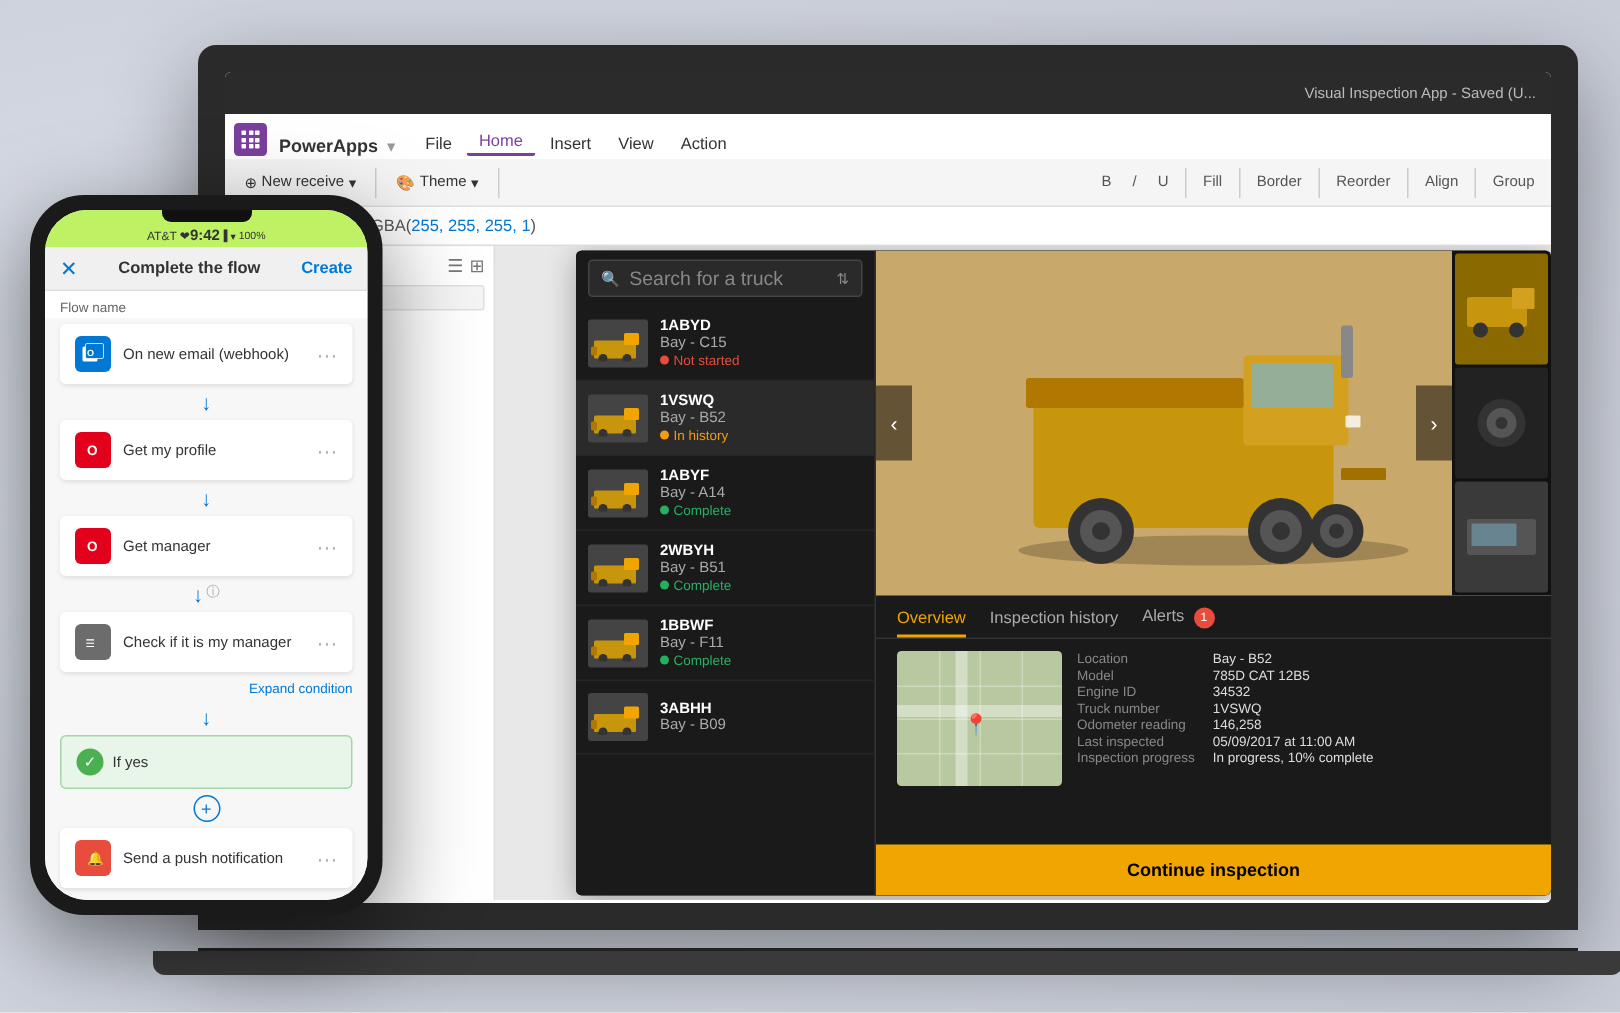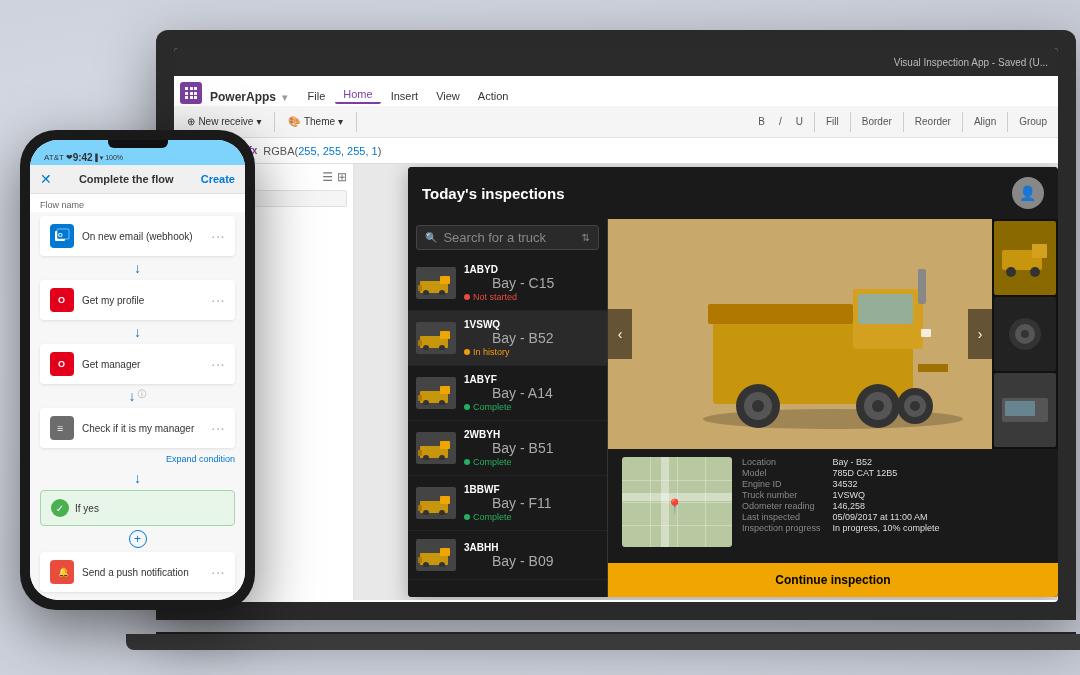--- a/index.html
+++ b/index.html
@@ -8,21 +8,21 @@
       height: 675px;
       background: linear-gradient(135deg, #e8eaf0 0%, #d0d4dc 100%);
       font-family: 'Segoe UI', Arial, sans-serif;
       overflow: hidden;
       position: relative;
     }
 
     
     .laptop {
       position: absolute;
-      left: 156px;
+      left: 132px;
       top: 30px;
       width: 920px;
       height: 620px;
     }
     .laptop-body {
       position: absolute;
       top: 0; left: 0;
       width: 920px;
       height: 590px;
       background: #2a2a2a;
@@ -328,22 +328,21 @@
       justify-content: center;
     }
     .insp-item-info { flex: 1; }
     .insp-item-id {
       color: #fff;
       font-size: 10px;
       font-weight: 600;
     }
     .insp-item-bay {
       color: #aaa;
-      font-size: 14px;
-      margin-left: 28px;
+      font-size: 10px;
     }
     .insp-item-status {
       font-size: 9px;
       display: flex;
       align-items: center;
       gap: 3px;
       margin-top: 1px;
     }
     .status-dot {
       width: 6px; height: 6px;
@@ -562,25 +561,25 @@
       height: 8px;
       background: #111;
       border-radius: 0 0 6px 6px;
       z-index: 2;
     }
 
     
     .phone-statusbar {
       display: flex;
       align-items: center;
-      justify-content: flex-start;
+      justify-content: center;
       padding: 12px 14px 2px;
       font-size: 9px;
       color: #333;
-      background: #7dd3fc;
+      background: #bef264;
     }
     .phone-carrier { font-size: 8px; color: #333; }
     .phone-time { font-size: 10px; font-weight: 700; color: #333; }
     .phone-icons { display: flex; gap: 2px; align-items: center; font-size: 7px; }
 
     
     .flow-header {
       background: #f0f0f0;
       padding: 6px 10px;
       display: flex;
@@ -811,24 +810,20 @@
           <div class="pa-search-box">
             <span class="pa-search-icon">🔍</span>
             <span class="pa-search-text">Search</span>
           </div>
         </div>
 
         <div class="pa-canvas">
 
           <div class="inspection-app">
 
-            <div class="insp-header">
-              <span class="insp-title">Today's inspections</span>
-              <div class="insp-avatar">👤</div>
-            </div>
 
             <div class="insp-body">
 
               <div class="insp-list">
                 <div class="insp-search">
                   <span class="insp-search-icon">🔍</span>
                   <span class="insp-search-text">Search for a truck</span>
                   <span class="insp-sort-icon">⇅</span>
                 </div>
                 <div class="insp-items">
@@ -1005,20 +1000,32 @@
                     </div>
                     <div class="insp-thumb" style="background:#3a3a3a;">
                       <svg width="56" height="40" viewBox="0 0 56 40">
                           <rect x="5" y="8" width="46" height="24" rx="2" fill="#555"></rect>
                           <rect x="8" y="11" width="30" height="15" rx="1" fill="#7ab3cc" opacity="0.5"></rect>
                         </svg>
                     </div>
                   </div>
                 </div>
 
+                <div class="insp-tabs">
+                  <div class="insp-tab active">
+                    <span>Overview</span>
+                  </div>
+                  <div class="insp-tab">
+                    <span>Inspection history</span>
+                  </div>
+                  <div class="insp-tab">
+                    <span>Alerts</span>
+                    <span class="insp-tab-badge">1</span>
+                  </div>
+                </div>
 
                 <div class="insp-details">
 
                   <div class="insp-map">
                     <div class="map-grid">
                       <div class="map-line-h" style="top:25%;"></div>
                       <div class="map-line-h" style="top:50%;"></div>
                       <div class="map-line-h" style="top:75%;"></div>
                       <div class="map-line-v" style="left:25%;"></div>
                       <div class="map-line-v" style="left:50%;"></div>

